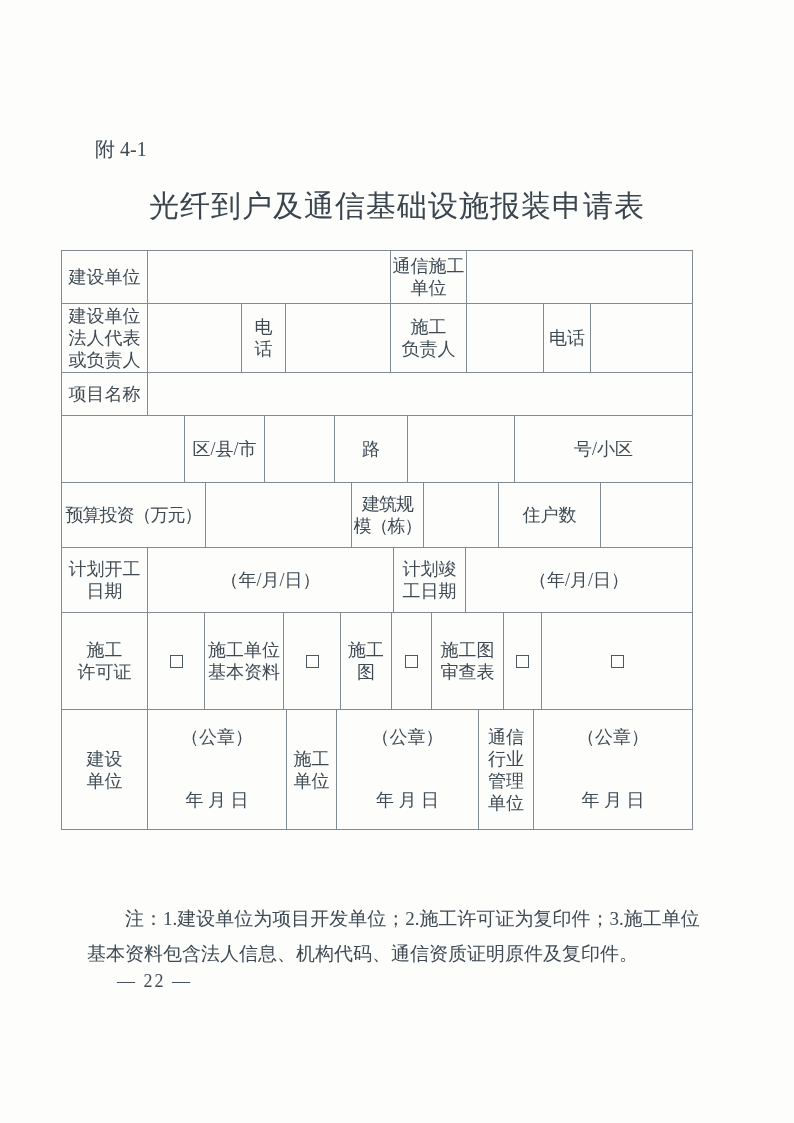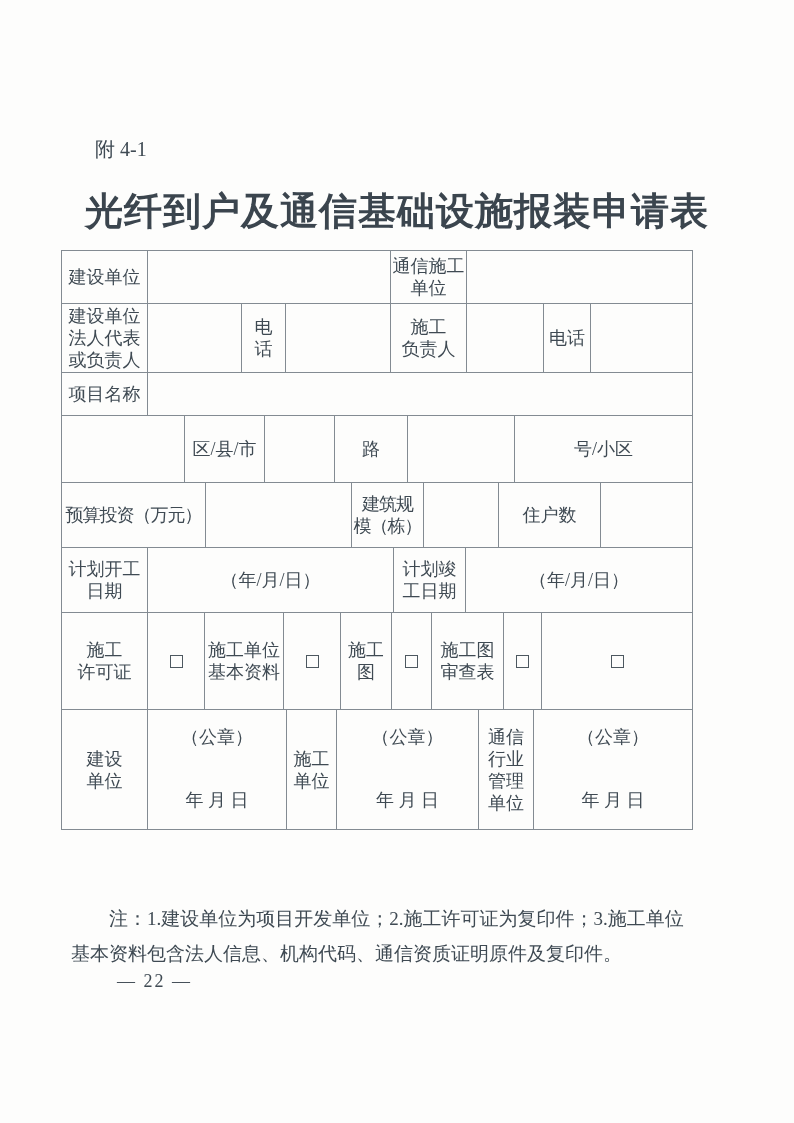--- a/index.html
+++ b/index.html
@@ -4,35 +4,35 @@
 <style>
   html,body { margin:0; padding:0; background:#e8e8e8; }
   .page {
     position:relative; width:794px; height:1123px; margin:0 auto;
     background:#fdfdfc; overflow:hidden;
     font-family:"Liberation Serif","DejaVu Serif",serif;
     color:#3f4a53;
   }
   .attach { position:absolute; left:95px; top:136px; font-size:20px; }
   .title  { position:absolute; left:0; width:100%; top:186px; text-align:center;
-            font-size:38px; font-weight:bold; letter-spacing:1px; color:#3b454e; }
+            font-size:30px; font-weight:normal; letter-spacing:1px; color:#3b454e; }
   .tbl { position:absolute; left:61px; top:250px; width:630px;
          border:1px solid #838b92; }
   .r { display:flex; border-bottom:1px solid #838b92; }
   .r:last-child { border-bottom:none; }
   .c { box-sizing:border-box; border-right:1px solid #838b92;
        display:flex; align-items:center; justify-content:center;
        text-align:center; font-size:18px; line-height:22px;
        white-space:pre-line; padding:0 1px; overflow:hidden; }
   .c.last { border-right:none; flex:1; }
   .r7 .c { font-size:15px; }
   .tight { letter-spacing:-1px; }
   .sig { flex-direction:column; justify-content:space-between; padding:16px 1px 18px;gap:39px; }
   .cbx { display:inline-block; width:11px; height:11px; border:1px solid #4d5860; background:transparent; }
-  .note { position:absolute; left:71px; top:901px; width:640px;
+  .note { position:absolute; left:87px; top:901px; width:640px;
           font-size:19px; line-height:35px; }
   .note .l1 { text-indent:38px; }
   .pageno { position:absolute; left:117px; top:971px; font-size:18px; letter-spacing:2px; }
 </style>
 </head>
 <body>
 
 <div class="page">
 
   <div class="attach">附 4-1</div>

